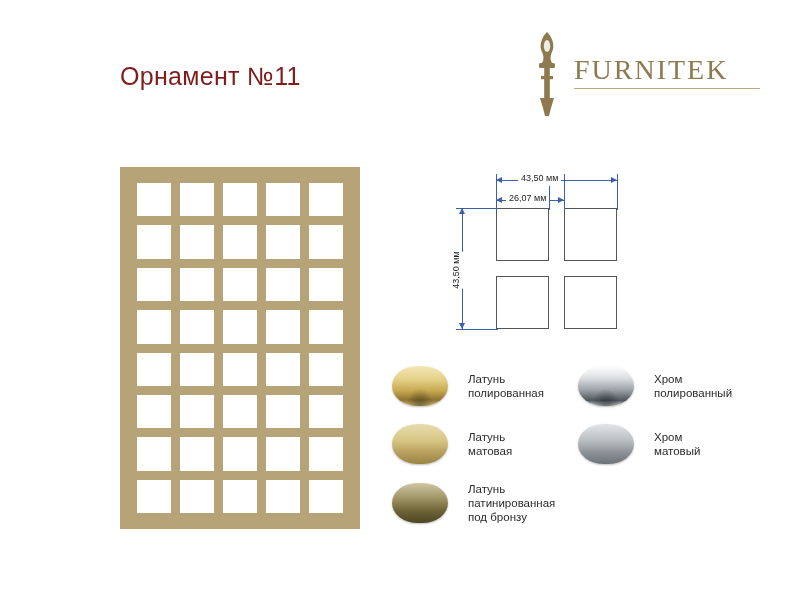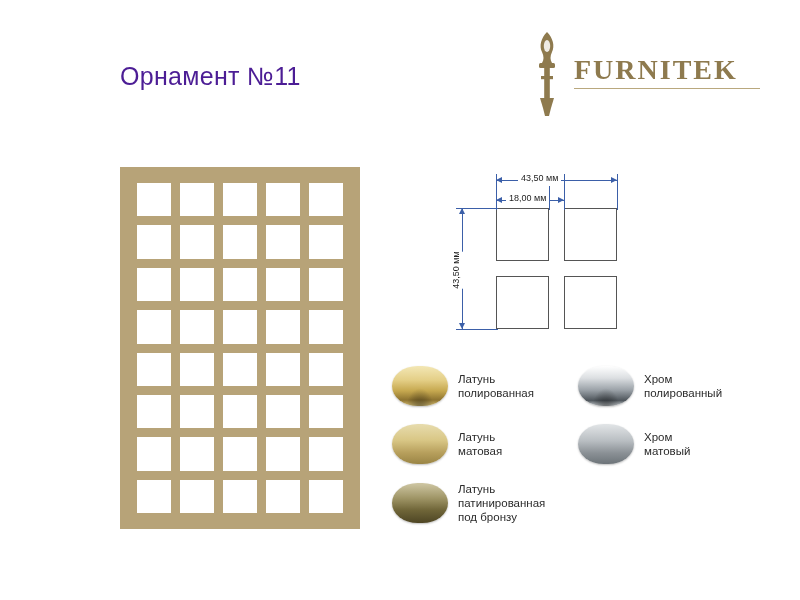--- a/index.html
+++ b/index.html
@@ -20,33 +20,32 @@
     width: 800px;
     height: 600px;
   }
 
   
   .title {
     position: absolute;
     left: 120px;
     top: 62px;
     font-size: 25px;
-    color: #4c1d95;
+    color: #7f1d1d;
     letter-spacing: 0.3px;
     white-space: nowrap;
   }
 
   
   .logo {
     position: absolute;
     right: 38px;
     top: 30px;
     width: 260px;
     height: 88px;
-    font-weight: bold;
   }
   .logo-figure {
     position: absolute;
     left: 28px;
     top: 0px;
     width: 34px;
     height: 88px;
   }
   .logo-text {
     position: absolute;
@@ -182,21 +181,21 @@
     align-items: center;
   }
   .swatch {
     width: 56px;
     height: 40px;
     border-radius: 50% / 55%;
     flex: 0 0 auto;
     box-shadow: 0 1px 2px rgba(0,0,0,0.25);
   }
   .flabel {
-    margin-left: 10px;
+    margin-left: 20px;
     font-size: 11.5px;
     line-height: 14px;
     color: #2b2b2b;
     white-space: pre-line;
   }
 
   .sw-brass-polished {
     background:
       radial-gradient(ellipse at 50% 120%, rgba(0,0,0,0.55) 0%, rgba(0,0,0,0.0) 38%),
       linear-gradient(to bottom, #f3e7b5 0%, #e4cf87 35%, #c6a84f 62%, #8d7330 85%, #d9c278 100%);
@@ -314,21 +313,21 @@
     <div class="dimline dim-v" style="left:187px; top:4px; height:36px;"></div>
 
     <div class="dimline dim-h" style="left:66px; top:10px; width:121px;"></div>
     <div class="arrow arr-left" style="left:66px; top:7px;"></div>
     <div class="arrow arr-right" style="left:181px; top:7px;"></div>
     <div class="dimtext" style="left:88px; top:3px;">43,50 мм</div>
 
     <div class="dimline dim-h" style="left:66px; top:30px; width:68px;"></div>
     <div class="arrow arr-left" style="left:66px; top:27px;"></div>
     <div class="arrow arr-right" style="left:128px; top:27px;"></div>
-    <div class="dimtext" style="left:76px; top:23px;">18,00 мм</div>
+    <div class="dimtext" style="left:76px; top:23px;">26,07 мм</div>
 
     <div class="dimline dim-h" style="left:26px; top:38px; width:42px;"></div>
     <div class="dimline dim-h" style="left:26px; top:159px; width:42px;"></div>
 
     <div class="dimline dim-v" style="left:32px; top:38px; height:121px;"></div>
     <div class="arrow arr-up" style="left:29px; top:38px;"></div>
     <div class="arrow arr-down" style="left:29px; top:153px;"></div>
     <div class="dimtext-v" style="left:7px; top:92px;">43,50 мм</div>
   </div>
 

